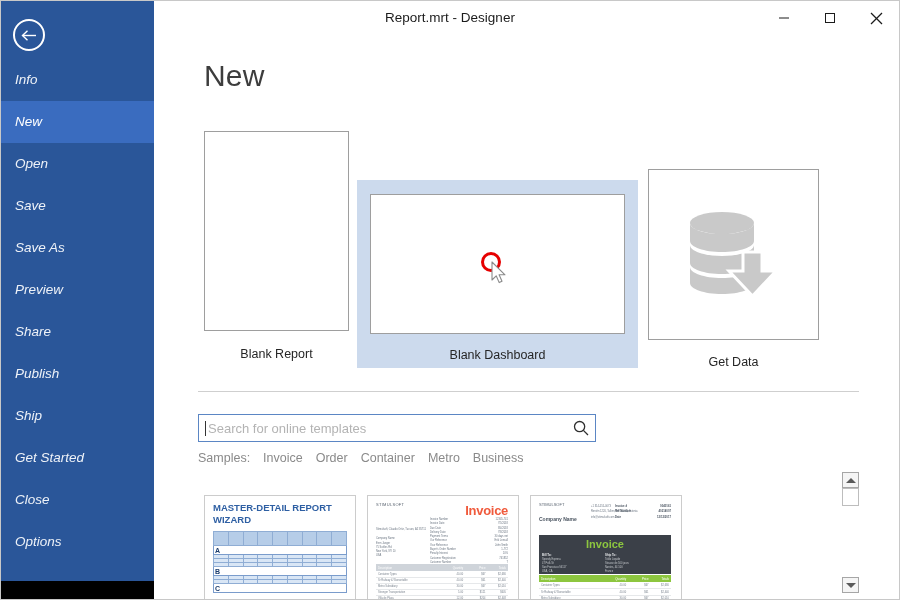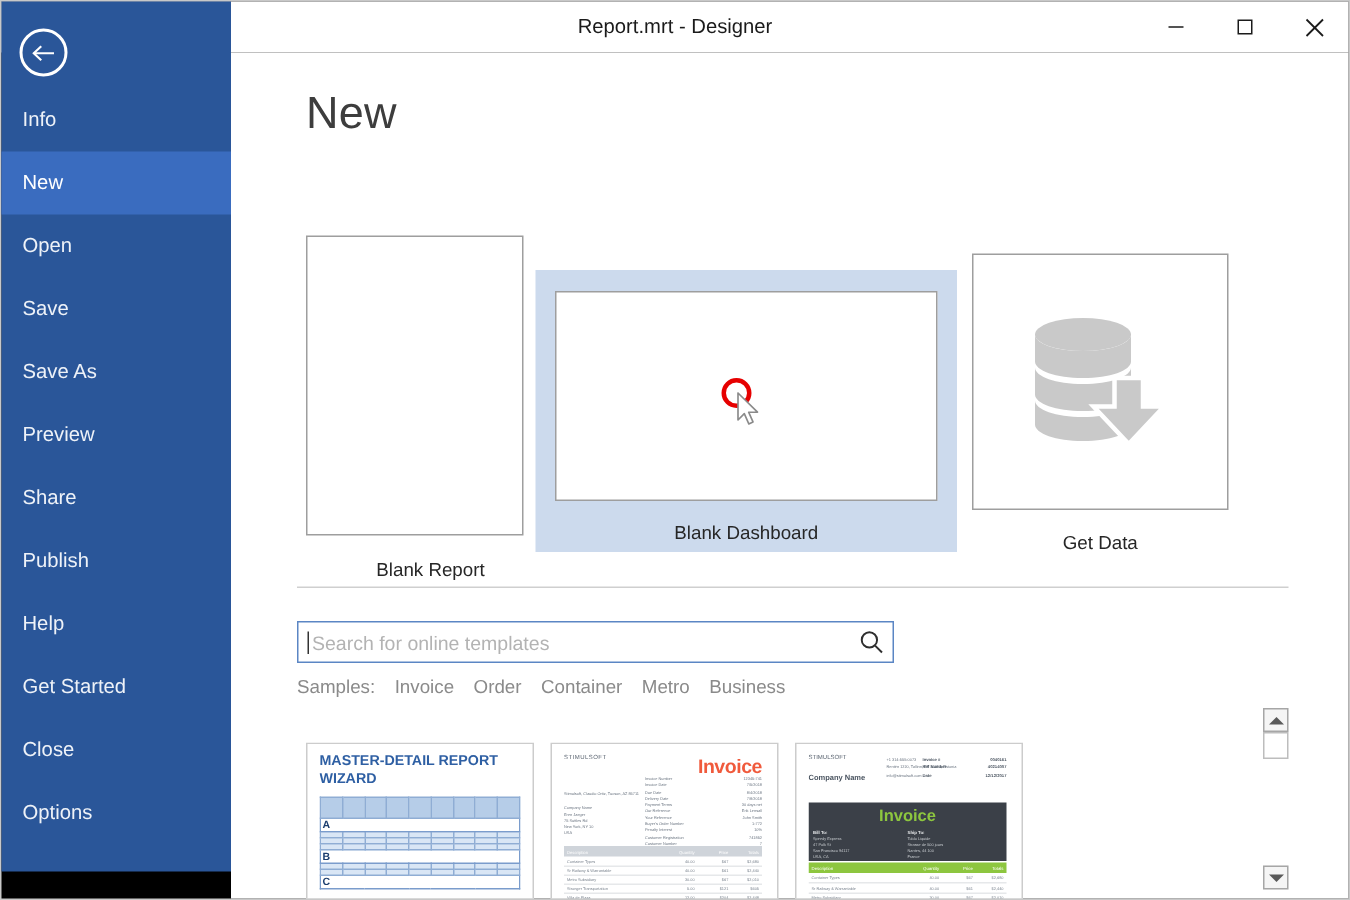--- a/index.html
+++ b/index.html
@@ -52,20 +52,21 @@
     position: absolute; left: 12px; top: 18px;
     width: 32px; height: 32px;
     border: 2px solid #ffffff;
     border-radius: 50%;
     display: flex; align-items: center; justify-content: center;
     cursor: pointer;
   }
   .nav-list {
     position: absolute; left: 0; top: 58px;
     width: 153px;
+    font-style: italic;
   }
   .nav-item {
     height: 42px; line-height: 42px;
     padding-left: 14px;
     color: #eef2f8;
     font-size: 13.5px;
     cursor: pointer;
     white-space: nowrap;
   }
   .nav-item.active { background: #3a6cbf; color: #ffffff; }
@@ -97,21 +98,21 @@
     border: 1px solid #9e9e9e;
   }
   .card-label {
     text-align: center;
     font-size: 12.5px;
     color: #262626;
     white-space: nowrap;
   }
 
   
-  .card-report { left: 50px; top: 122px; width: 166px; }
+  .card-report { left: 50px; top: 96px; width: 145px; }
   .card-report .card-thumb { width: 145px; height: 200px; }
   .card-report .card-label { margin-top: 16px; }
 
   
   .card-dashboard {
     left: 203px; top: 145px;
     width: 281px; height: 188px;
     background: #ccdaed;
     padding: 14px 13px 0 13px;
   }
@@ -349,21 +350,21 @@
     </div>
     <div class="nav-list">
       <div class="nav-item">Info</div>
       <div class="nav-item active">New</div>
       <div class="nav-item">Open</div>
       <div class="nav-item">Save</div>
       <div class="nav-item">Save As</div>
       <div class="nav-item">Preview</div>
       <div class="nav-item">Share</div>
       <div class="nav-item">Publish</div>
-      <div class="nav-item">Help</div>
+      <div class="nav-item">Ship</div>
       <div class="nav-item">Get Started</div>
       <div class="nav-item">Close</div>
       <div class="nav-item">Options</div>
     </div>
   </div>
 
   <div class="content">
 
     <div class="page-title">New</div>
 

